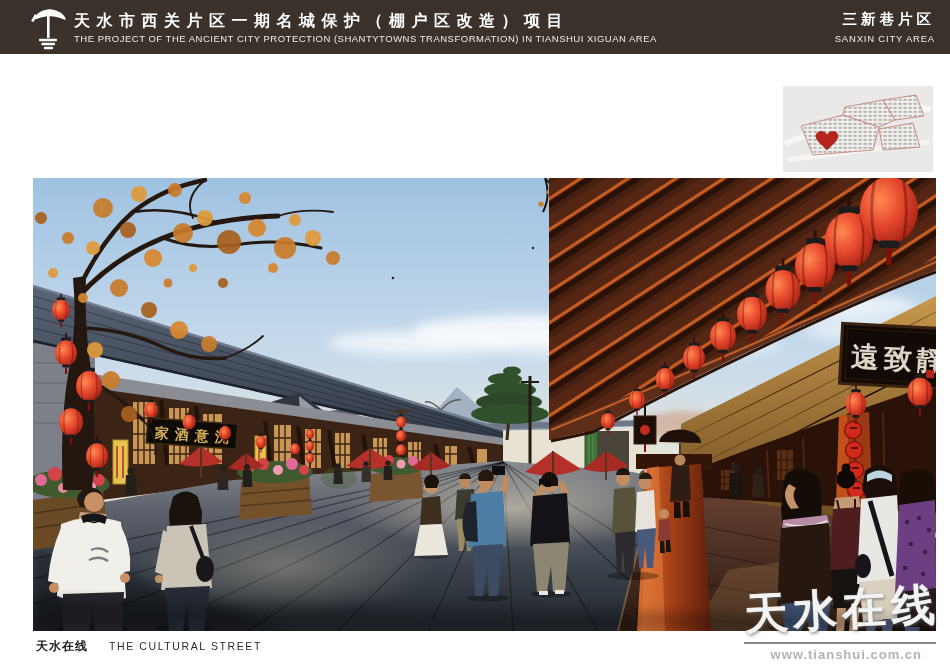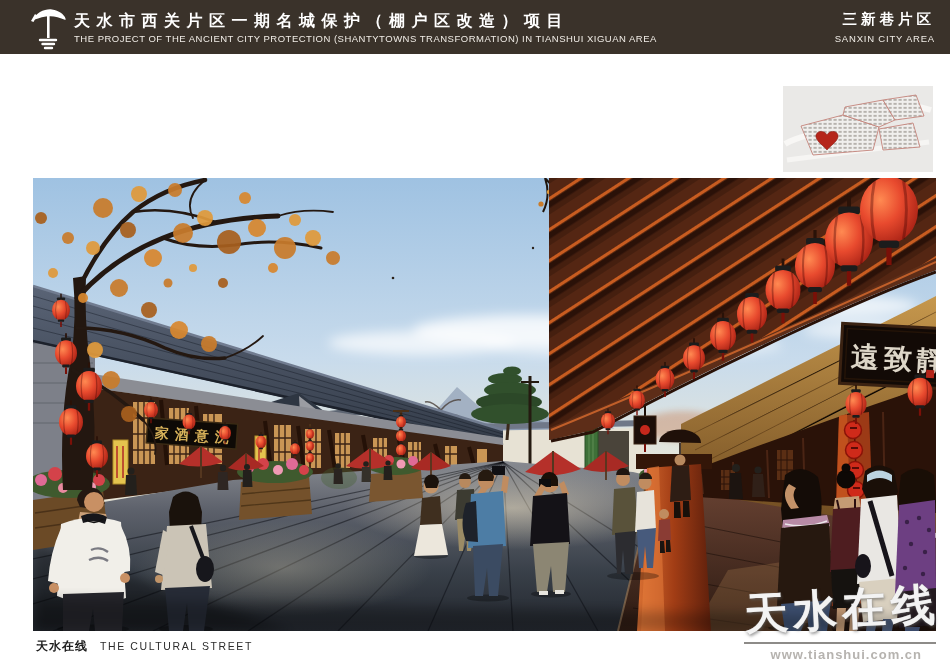--- a/index.html
+++ b/index.html
@@ -27,21 +27,21 @@
   .watermark{
     position:absolute;left:744px;top:580px;width:210px;
     font-size:44px;font-weight:bold;letter-spacing:5px;white-space:nowrap;
     color:rgba(255,255,255,.88);
     text-shadow:0 0 1px #9a9a9a,1px 2px 3px rgba(90,90,90,.55);
     transform:rotate(-3deg);pointer-events:none;
   }
   
   .caption{position:absolute;left:36px;top:636px;color:#1d1d1d;white-space:nowrap;}
   .caption-zh{font-size:12px;font-weight:bold;letter-spacing:1px;}
-  .caption-en{font-size:10.5px;letter-spacing:1.6px;margin-left:12px;color:#2b2b2b;}
+  .caption-en{font-size:10.5px;letter-spacing:1.6px;margin-left:21px;color:#2b2b2b;}
   .footer-rule{position:absolute;left:744px;top:642px;width:192px;border-top:2px solid #8d8b88;}
   .site-url{
     position:absolute;right:28px;top:647px;
     font-size:13px;font-weight:bold;letter-spacing:1px;color:#b6b3af;
   }
 </style>
 </head>
 <body>
 
 <div class="header">

